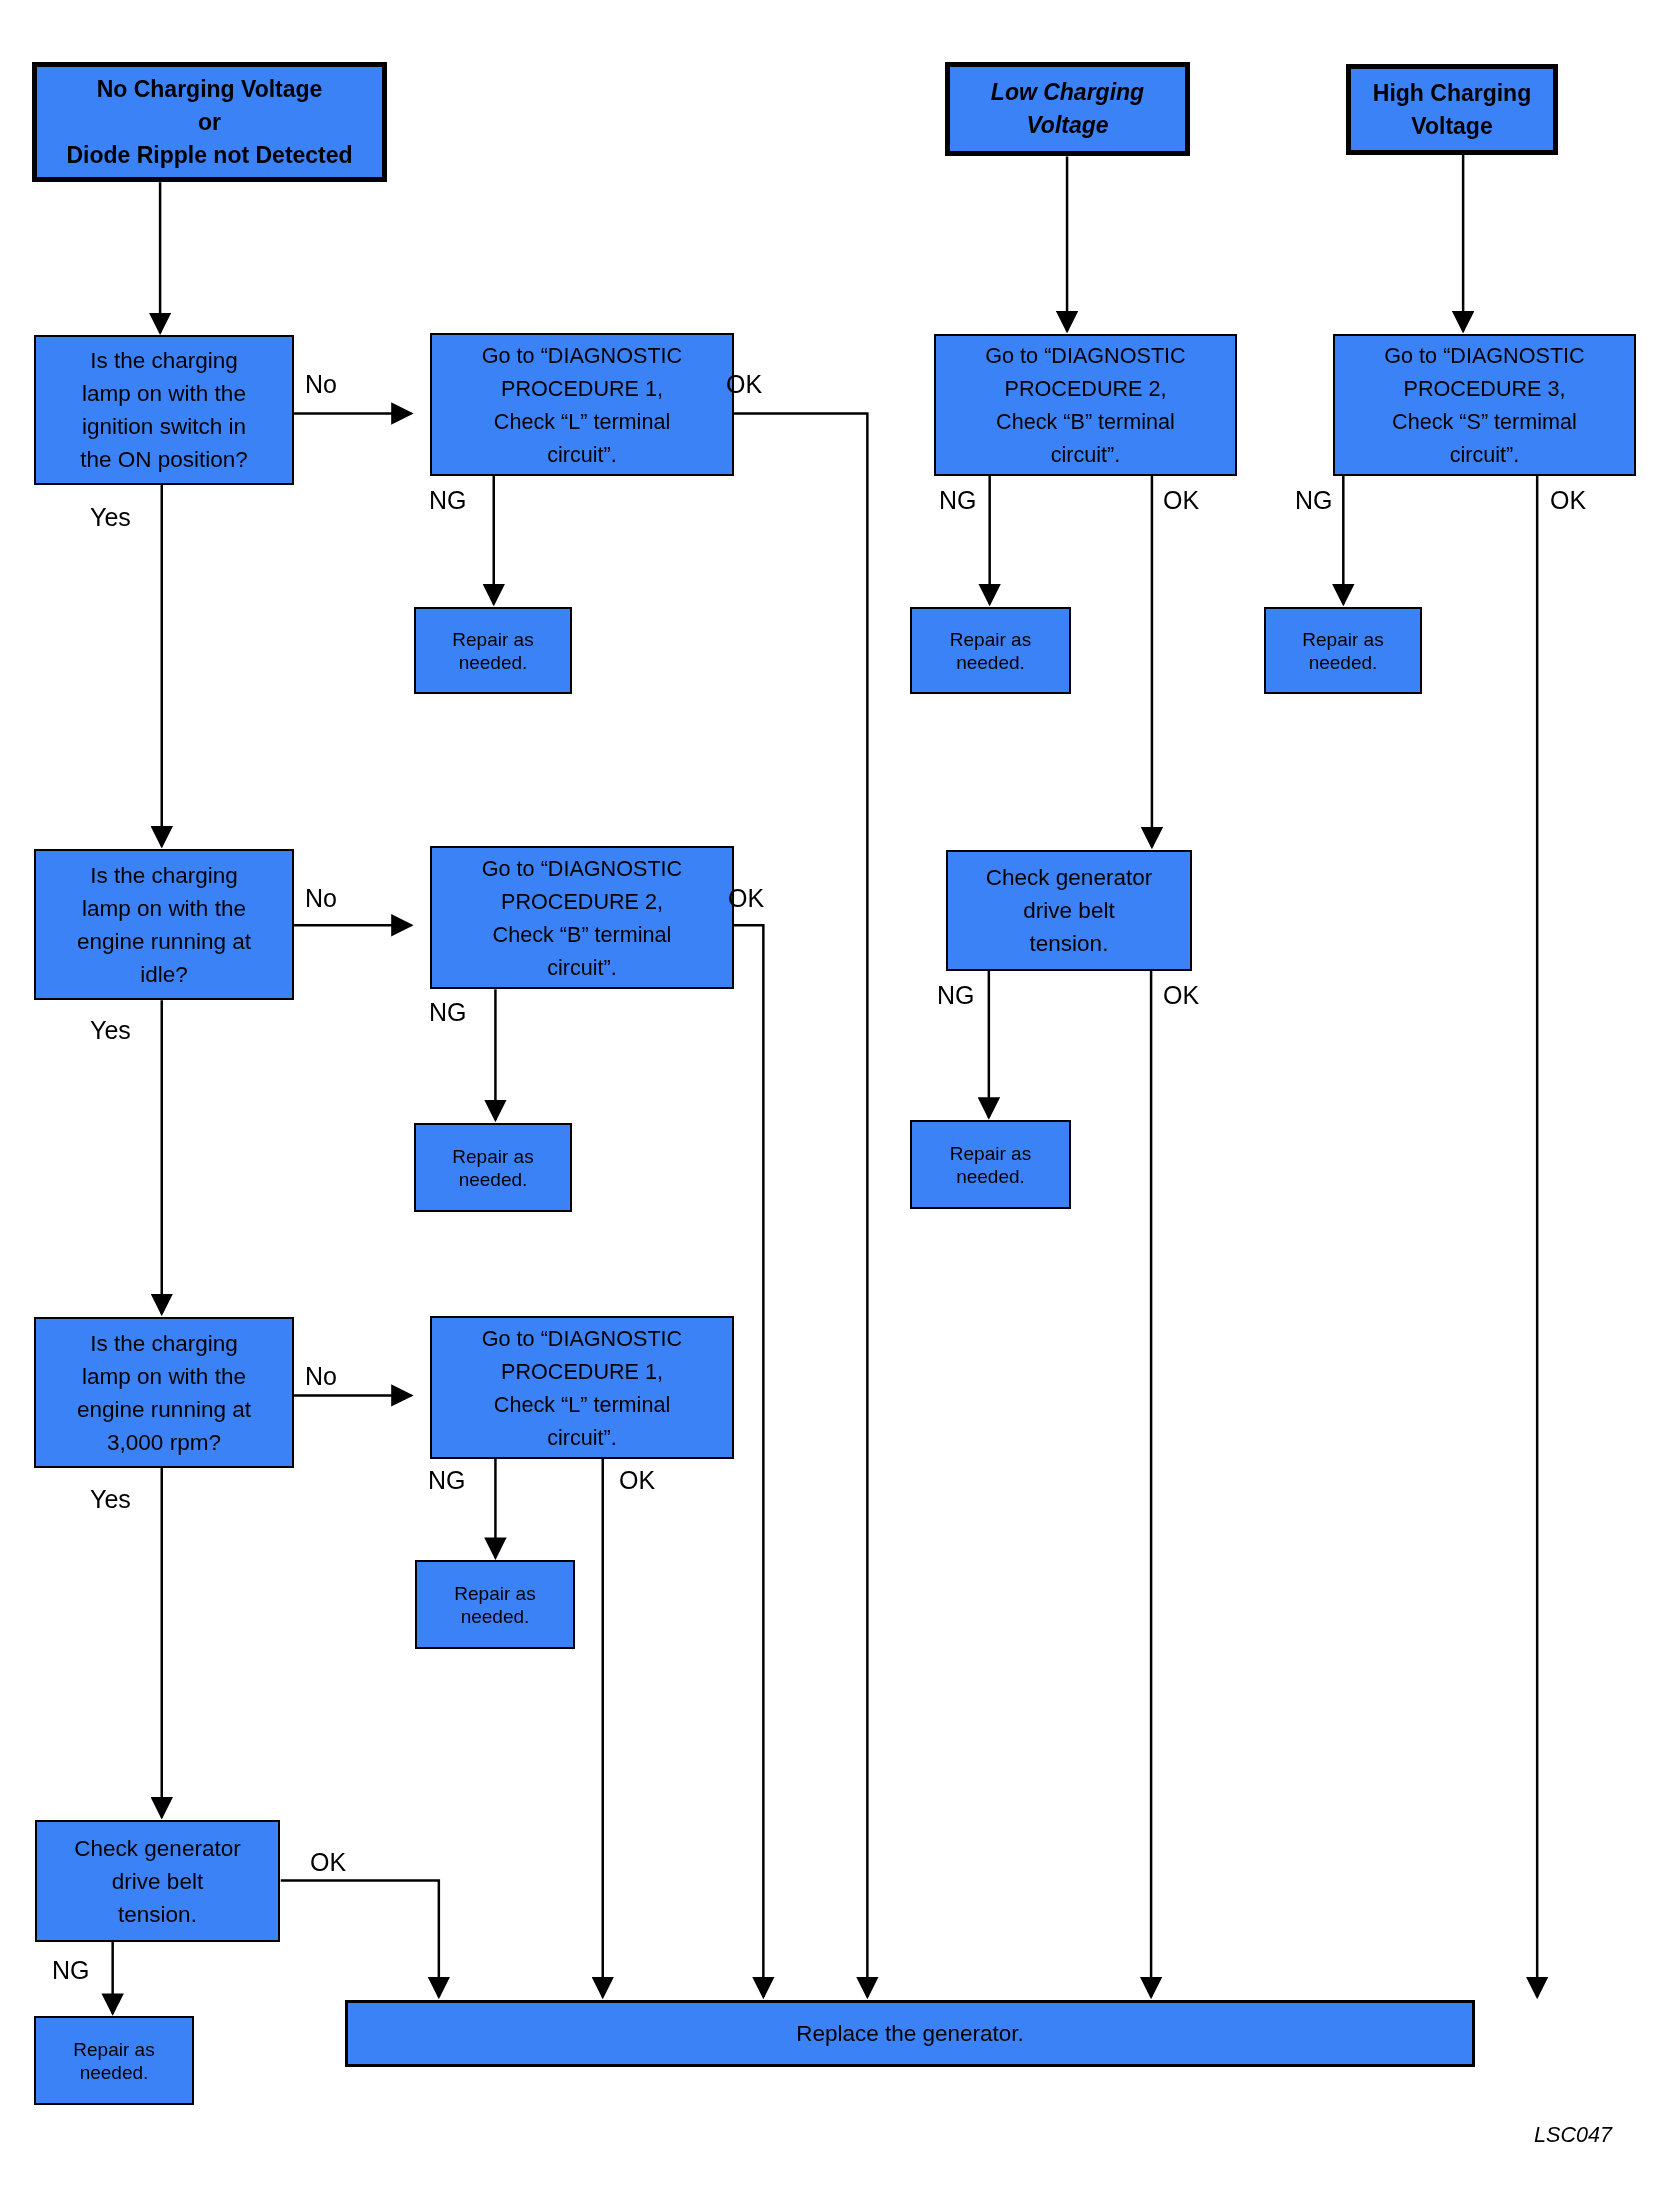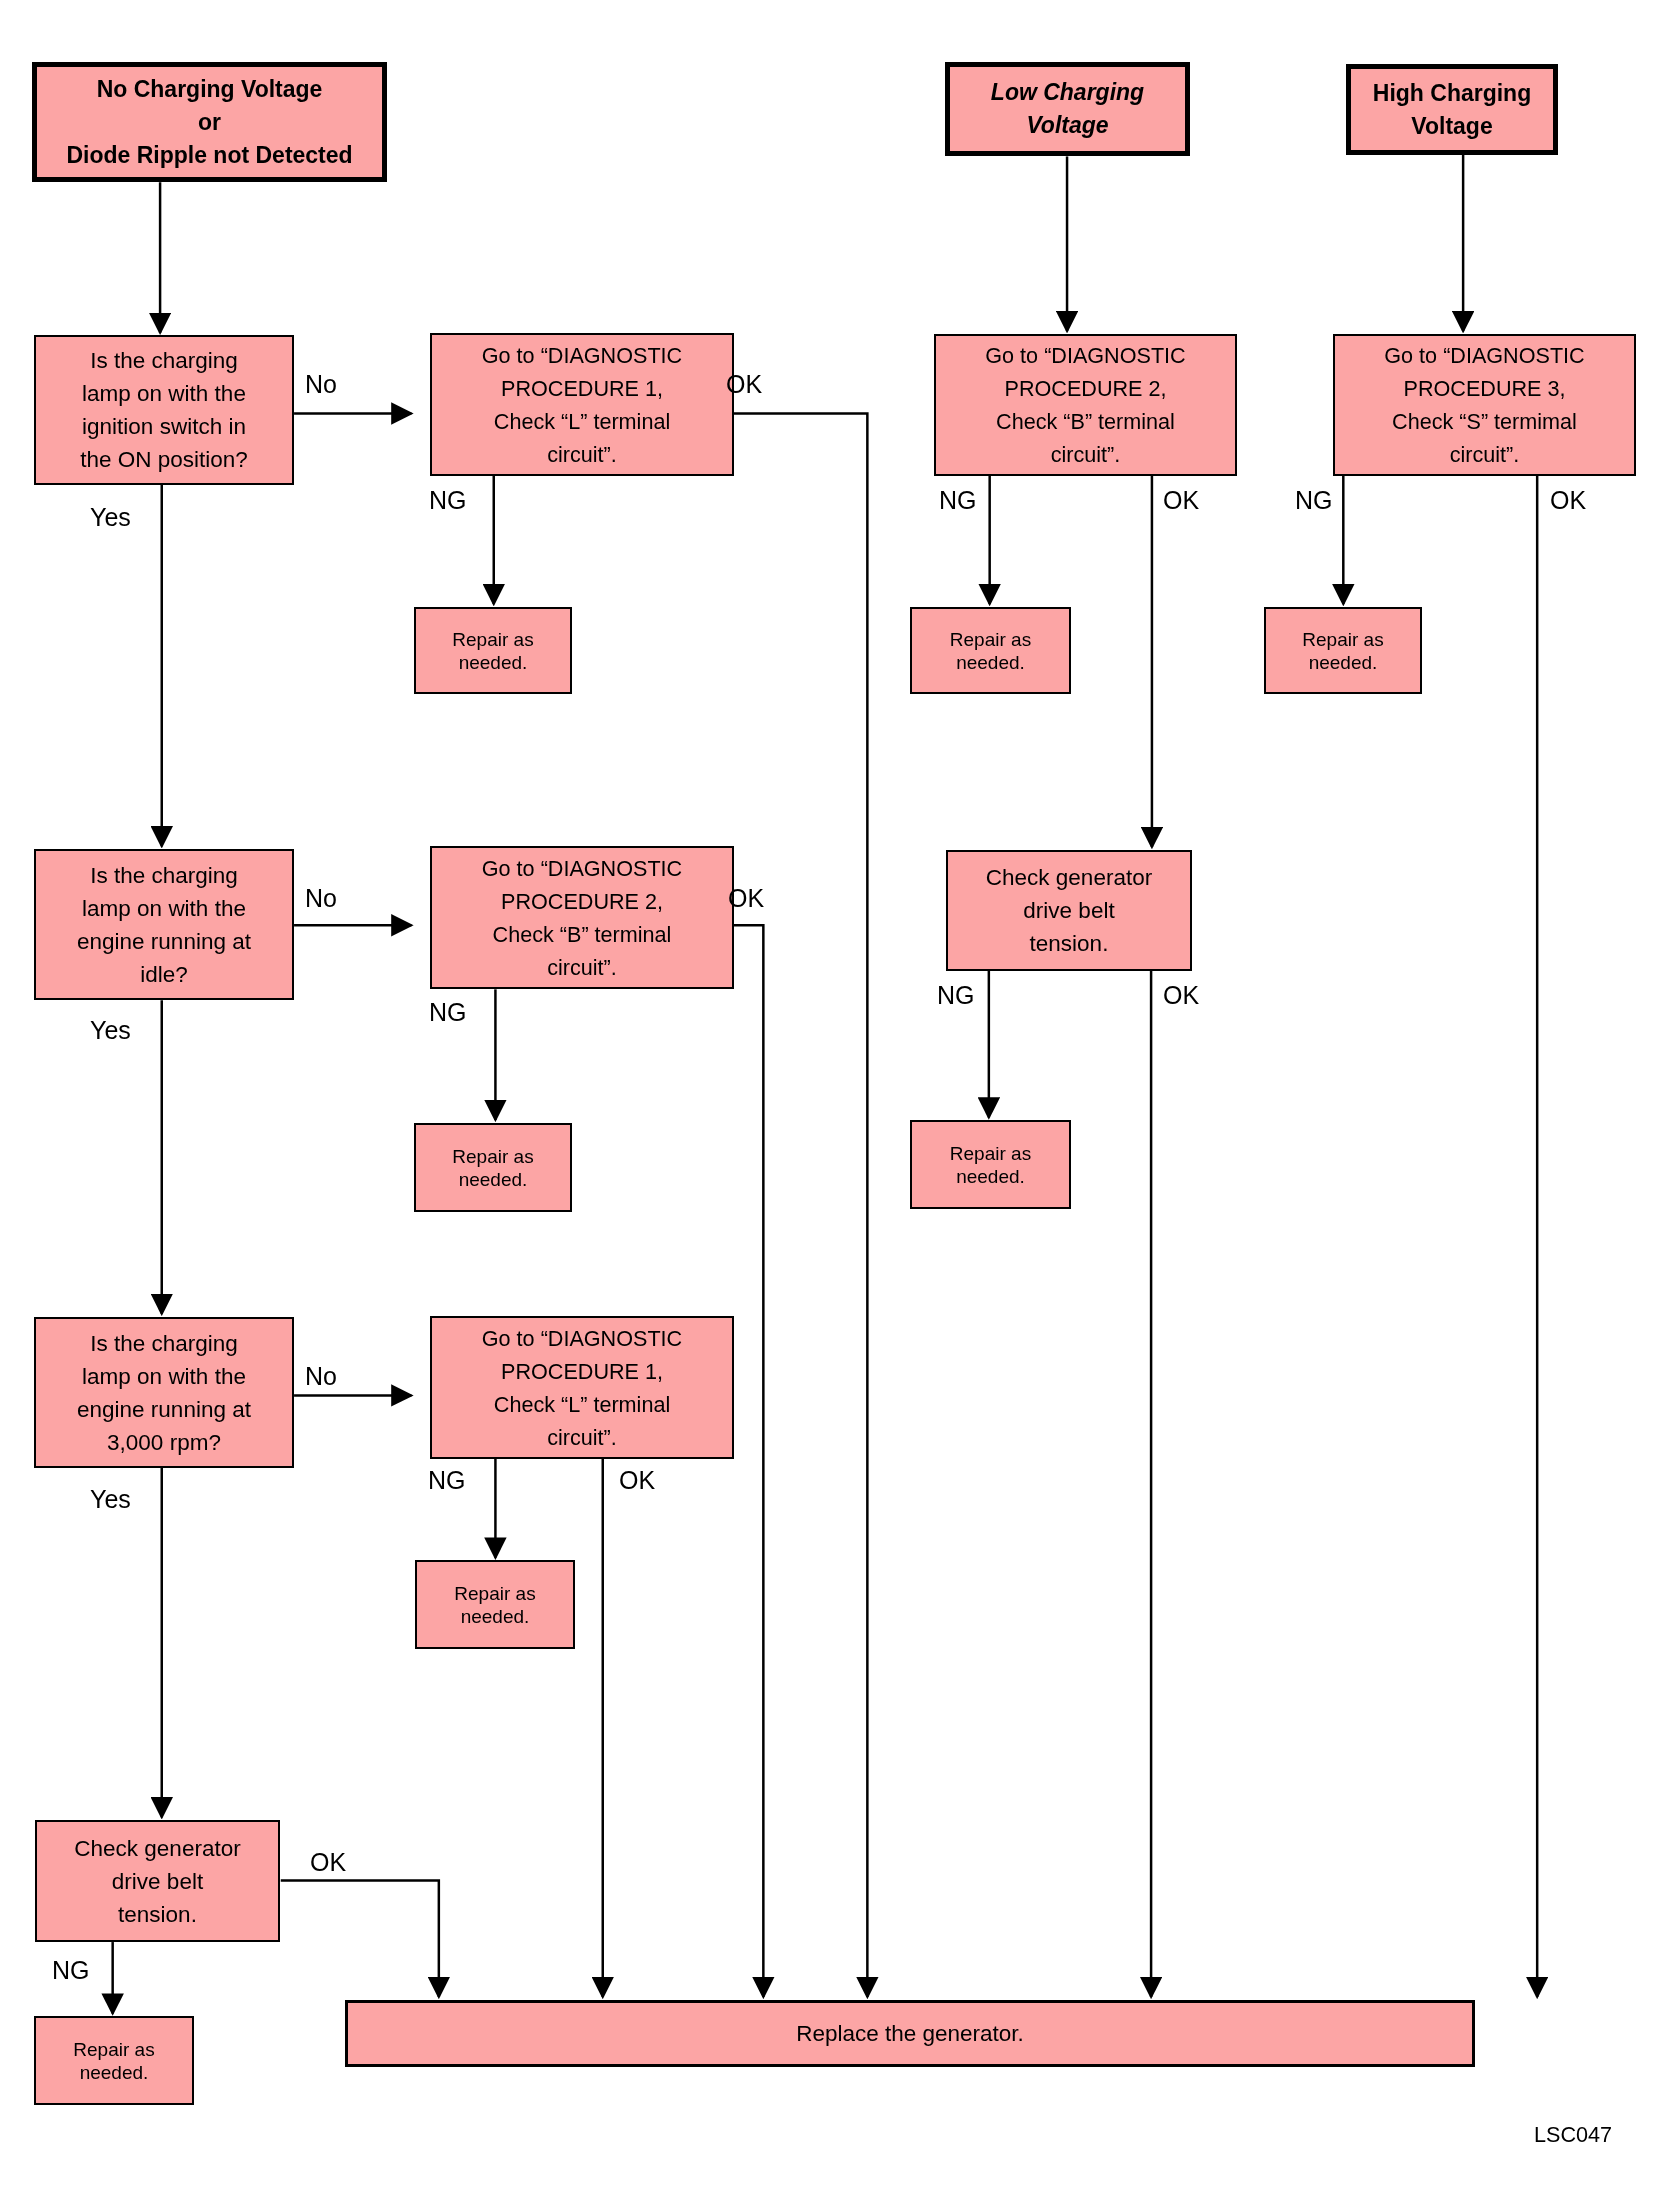--- a/index.html
+++ b/index.html
@@ -2,21 +2,21 @@
 <html style="font-size:13.3px"><head>
 <meta charset="utf-8">
 <style>
   html,body{margin:0;padding:0;background:#ffffff;}
   #canvas{
     position:relative;width:1654px;height:2205px;background:#ffffff;
     font-family:"Liberation Sans","DejaVu Sans",sans-serif;color:#000;
     overflow:hidden;
   }
   .box{
-    position:absolute;box-sizing:border-box;border:2.5px solid #000;background:#fca5a5;
+    position:absolute;box-sizing:border-box;border:2.5px solid #000;background:#3b82f6;
     display:flex;align-items:center;justify-content:center;text-align:center;
     white-space:pre-line;font-size:22.5px;line-height:33px;
   }
   .hdr{border-width:5.8px;font-weight:bold;font-size:23px;line-height:33px;}
   .proc{font-size:21.6px;margin-left:16px;}
   .repair{font-size:19px;line-height:23px;}
   .replace{border-width:3.3px;font-size:22.5px;}
   .lbl{
     position:absolute;font-size:25px;line-height:23px;white-space:nowrap;
   }
@@ -152,16 +152,16 @@
   <span class="lbl" style="left:1163px;top:984px;">OK</span>
 
   <span class="lbl" style="left:305px;top:1365px;">No</span>
   <span class="lbl" style="left:428px;top:1469px;">NG</span>
   <span class="lbl" style="left:619px;top:1469px;">OK</span>
   <span class="lbl" style="left:90px;top:1488px;">Yes</span>
 
   <span class="lbl" style="left:310px;top:1851px;">OK</span>
   <span class="lbl" style="left:52px;top:1959px;">NG</span>
 
-  <span class="figcode" style="left:1534px;top:2124px;">LSC047</span>
+  <span class="figcode" style="left:1534px;top:2124px;font-style:italic;">LSC047</span>
 
 </div>
 
 
 </body></html>

